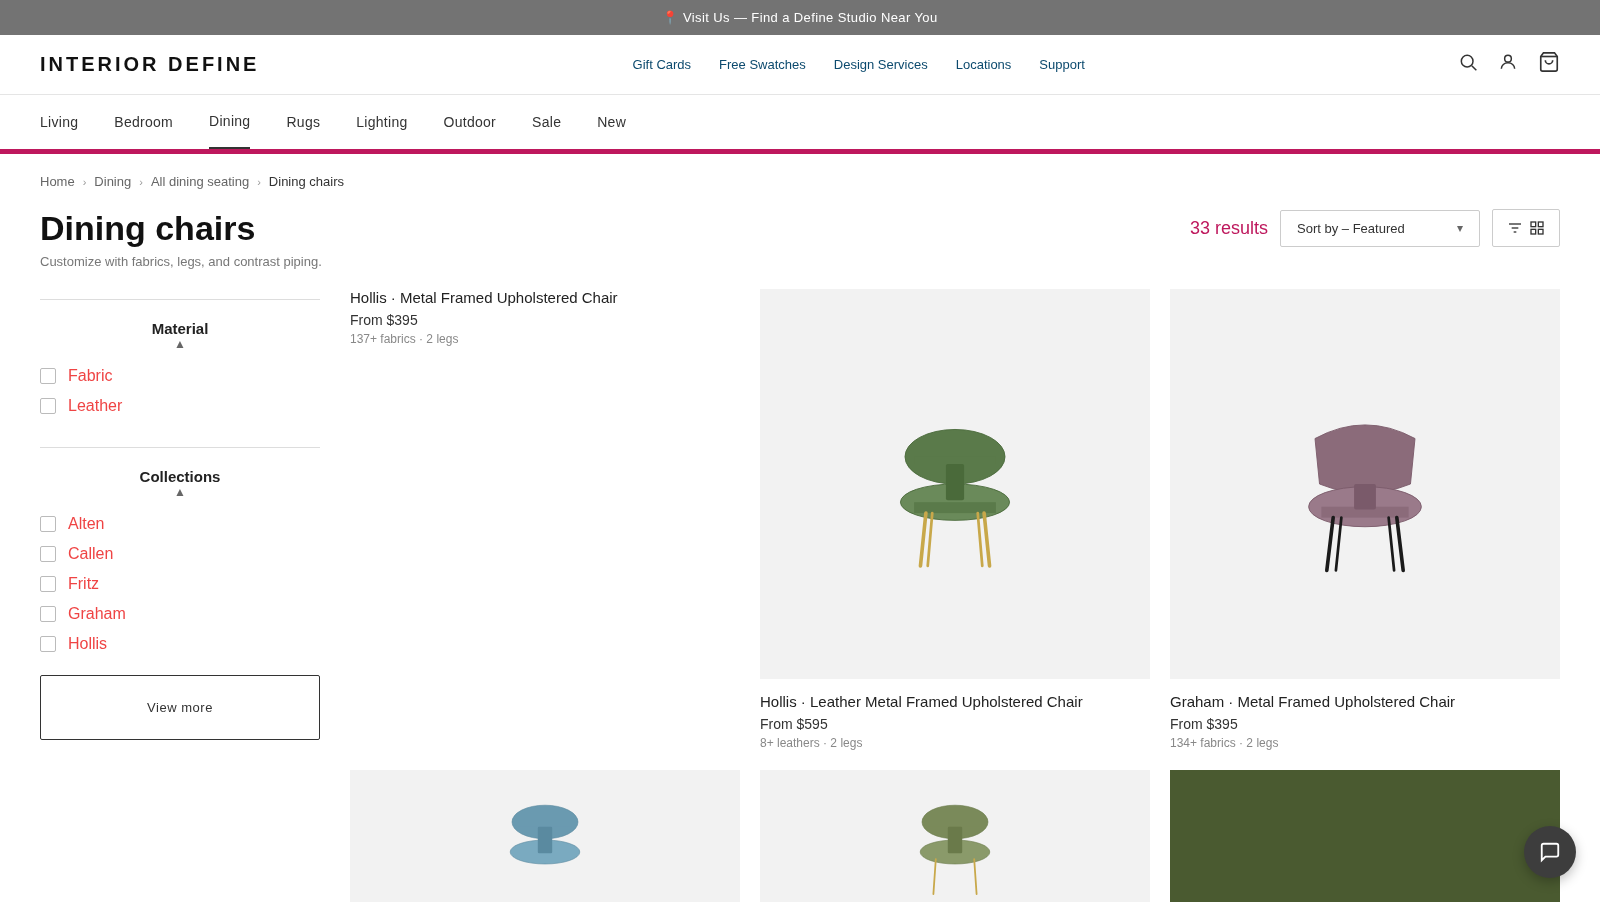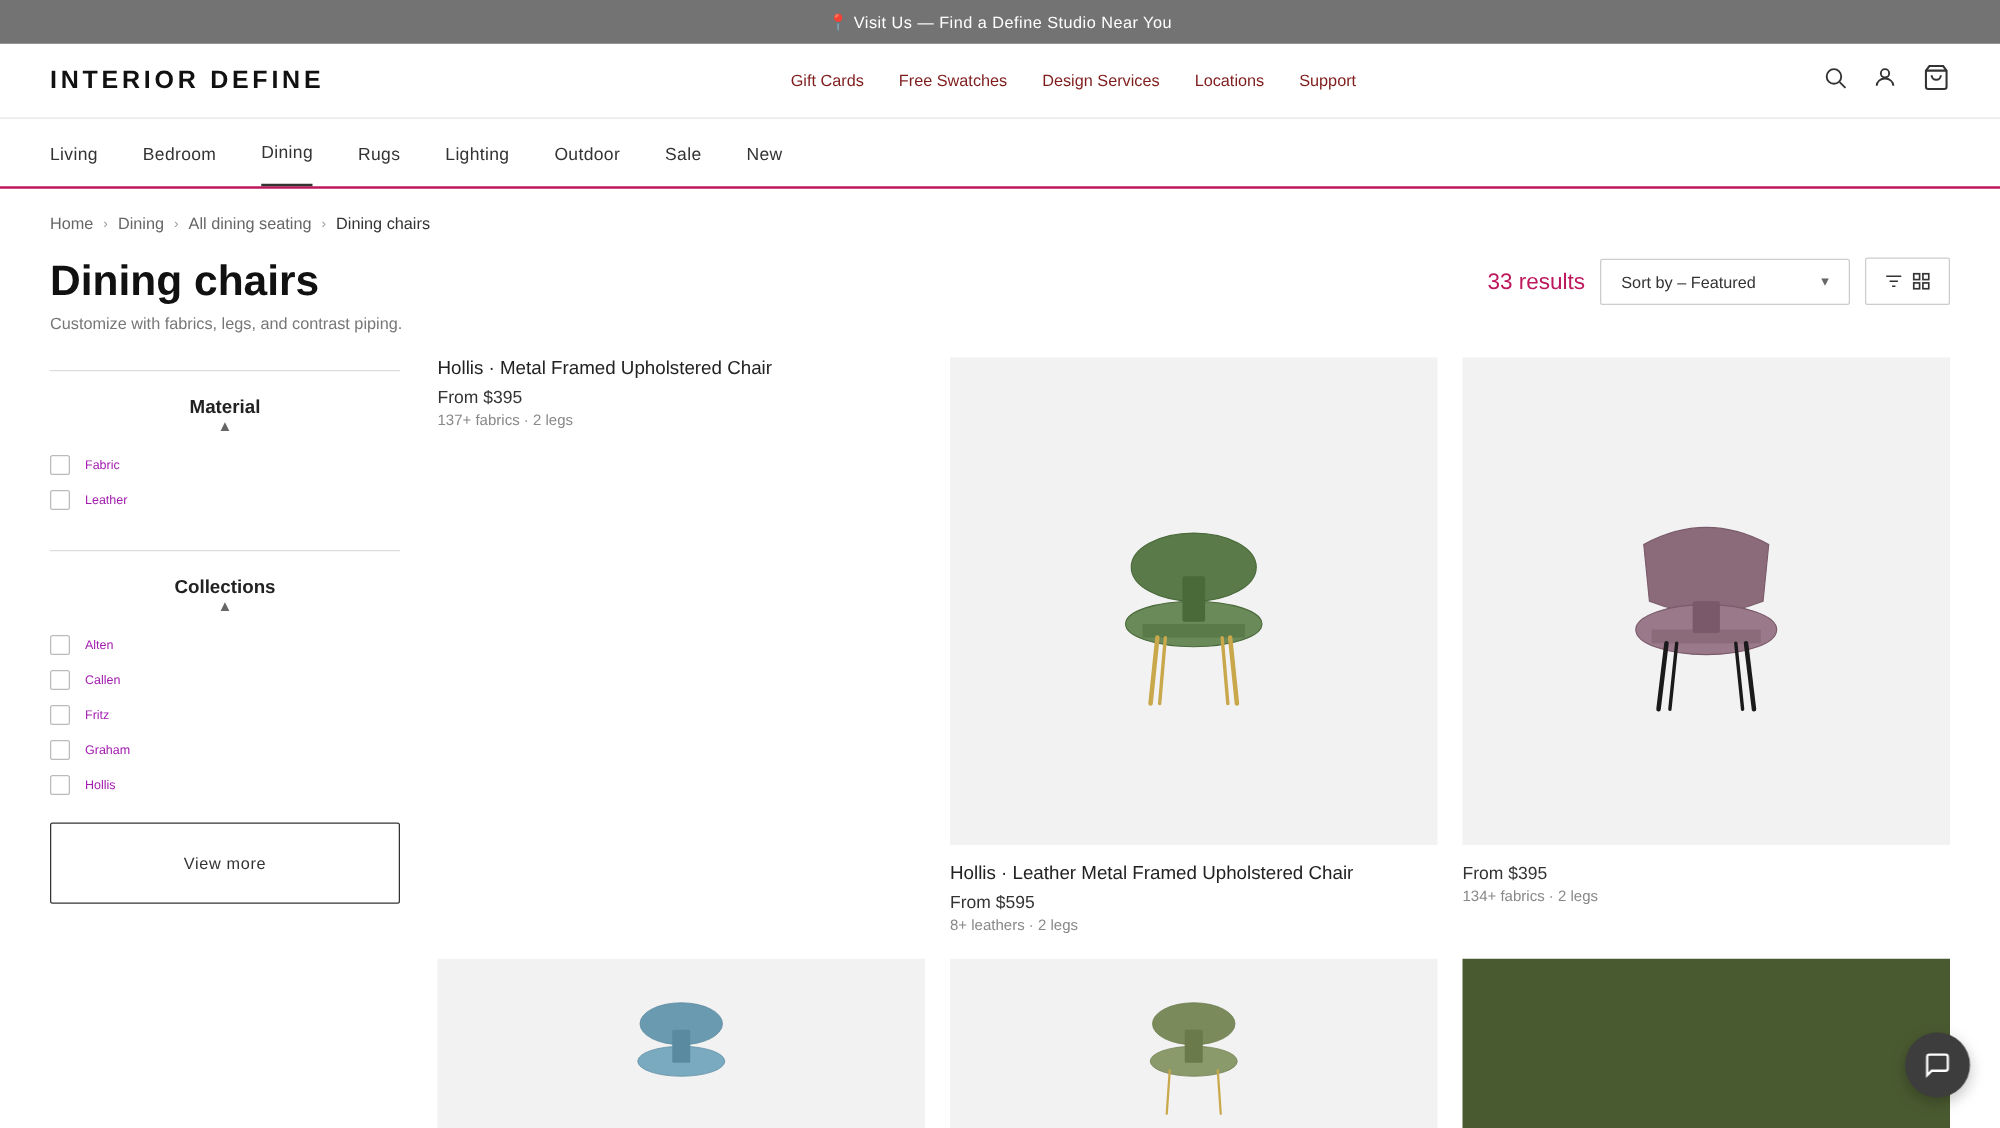--- a/index.html
+++ b/index.html
@@ -27,36 +27,36 @@
       font-size: 20px;
       font-weight: 700;
       letter-spacing: 0.15em;
       color: #111;
       text-transform: uppercase;
     }
     .header-links {
       display: flex;
       gap: 28px;
       font-size: 13px;
-      color: #7f1d1d;
+      color: #0c4a6e;
     }
     .header-links span { cursor: pointer; }
     .header-icons {
       display: flex;
       gap: 20px;
       align-items: center;
     }
     .header-icon { cursor: pointer; font-size: 18px; color: #333; }
 
     
     .main-nav {
       display: flex;
-      align-items: flex-end;
+      align-items: center;
       padding: 0 40px;
-      border-bottom: 2px solid #be185d;
+      border-bottom: 5px solid #be185d;
       gap: 36px;
     }
     .nav-item {
       padding: 18px 0;
       font-size: 14px;
       color: #333;
       cursor: pointer;
       letter-spacing: 0.02em;
       position: relative;
     }
@@ -169,22 +169,22 @@
     }
     .checkbox {
       width: 16px;
       height: 16px;
       border: 1px solid #bbb;
       border-radius: 2px;
       flex-shrink: 0;
       background: #fff;
     }
     .filter-label {
-      font-size: 10px;
-      color: #a21caf;
+      font-size: 16px;
+      color: #ef4444;
     }
     .view-more-btn {
       width: 100%;
       padding: 24px;
       border: 1px solid #333;
       background: #fff;
       cursor: pointer;
       font-size: 13px;
       color: #333;
       letter-spacing: 0.04em;
@@ -445,20 +445,21 @@
           <rect x="52" y="135" width="96" height="12" fill="#8b6b7a"></rect>
 
           <rect x="88" y="110" width="24" height="28" rx="2" fill="#7a5a6a"></rect>
 
           <line x1="65" y1="147" x2="58" y2="205" stroke="#1a1a1a" stroke-width="4" stroke-linecap="round"></line>
           <line x1="135" y1="147" x2="142" y2="205" stroke="#1a1a1a" stroke-width="4" stroke-linecap="round"></line>
           <line x1="74" y1="147" x2="68" y2="205" stroke="#1a1a1a" stroke-width="3" stroke-linecap="round"></line>
           <line x1="126" y1="147" x2="132" y2="205" stroke="#1a1a1a" stroke-width="3" stroke-linecap="round"></line>
         </svg>
       </div>
+      <div class="product-name">Graham · Metal Framed Upholstered Chair</div>
       <div class="product-price">From $395</div>
       <div class="product-meta">134+ fabrics · 2 legs</div>
     </div>
 
     <div class="product-card">
       <div class="product-image-wrap partial">
         <svg width="120" height="140" viewBox="0 0 200 200" xmlns="http://www.w3.org/2000/svg">
           <ellipse cx="100" cy="70" rx="55" ry="28" fill="#6a9ab0" stroke="#5a8aa0" stroke-width="1"></ellipse>
           <rect x="55" y="70" width="90" height="8" fill="#6a9ab0"></rect>
           <ellipse cx="100" cy="120" rx="58" ry="20" fill="#7aaac0" stroke="#5a8aa0" stroke-width="1"></ellipse>

